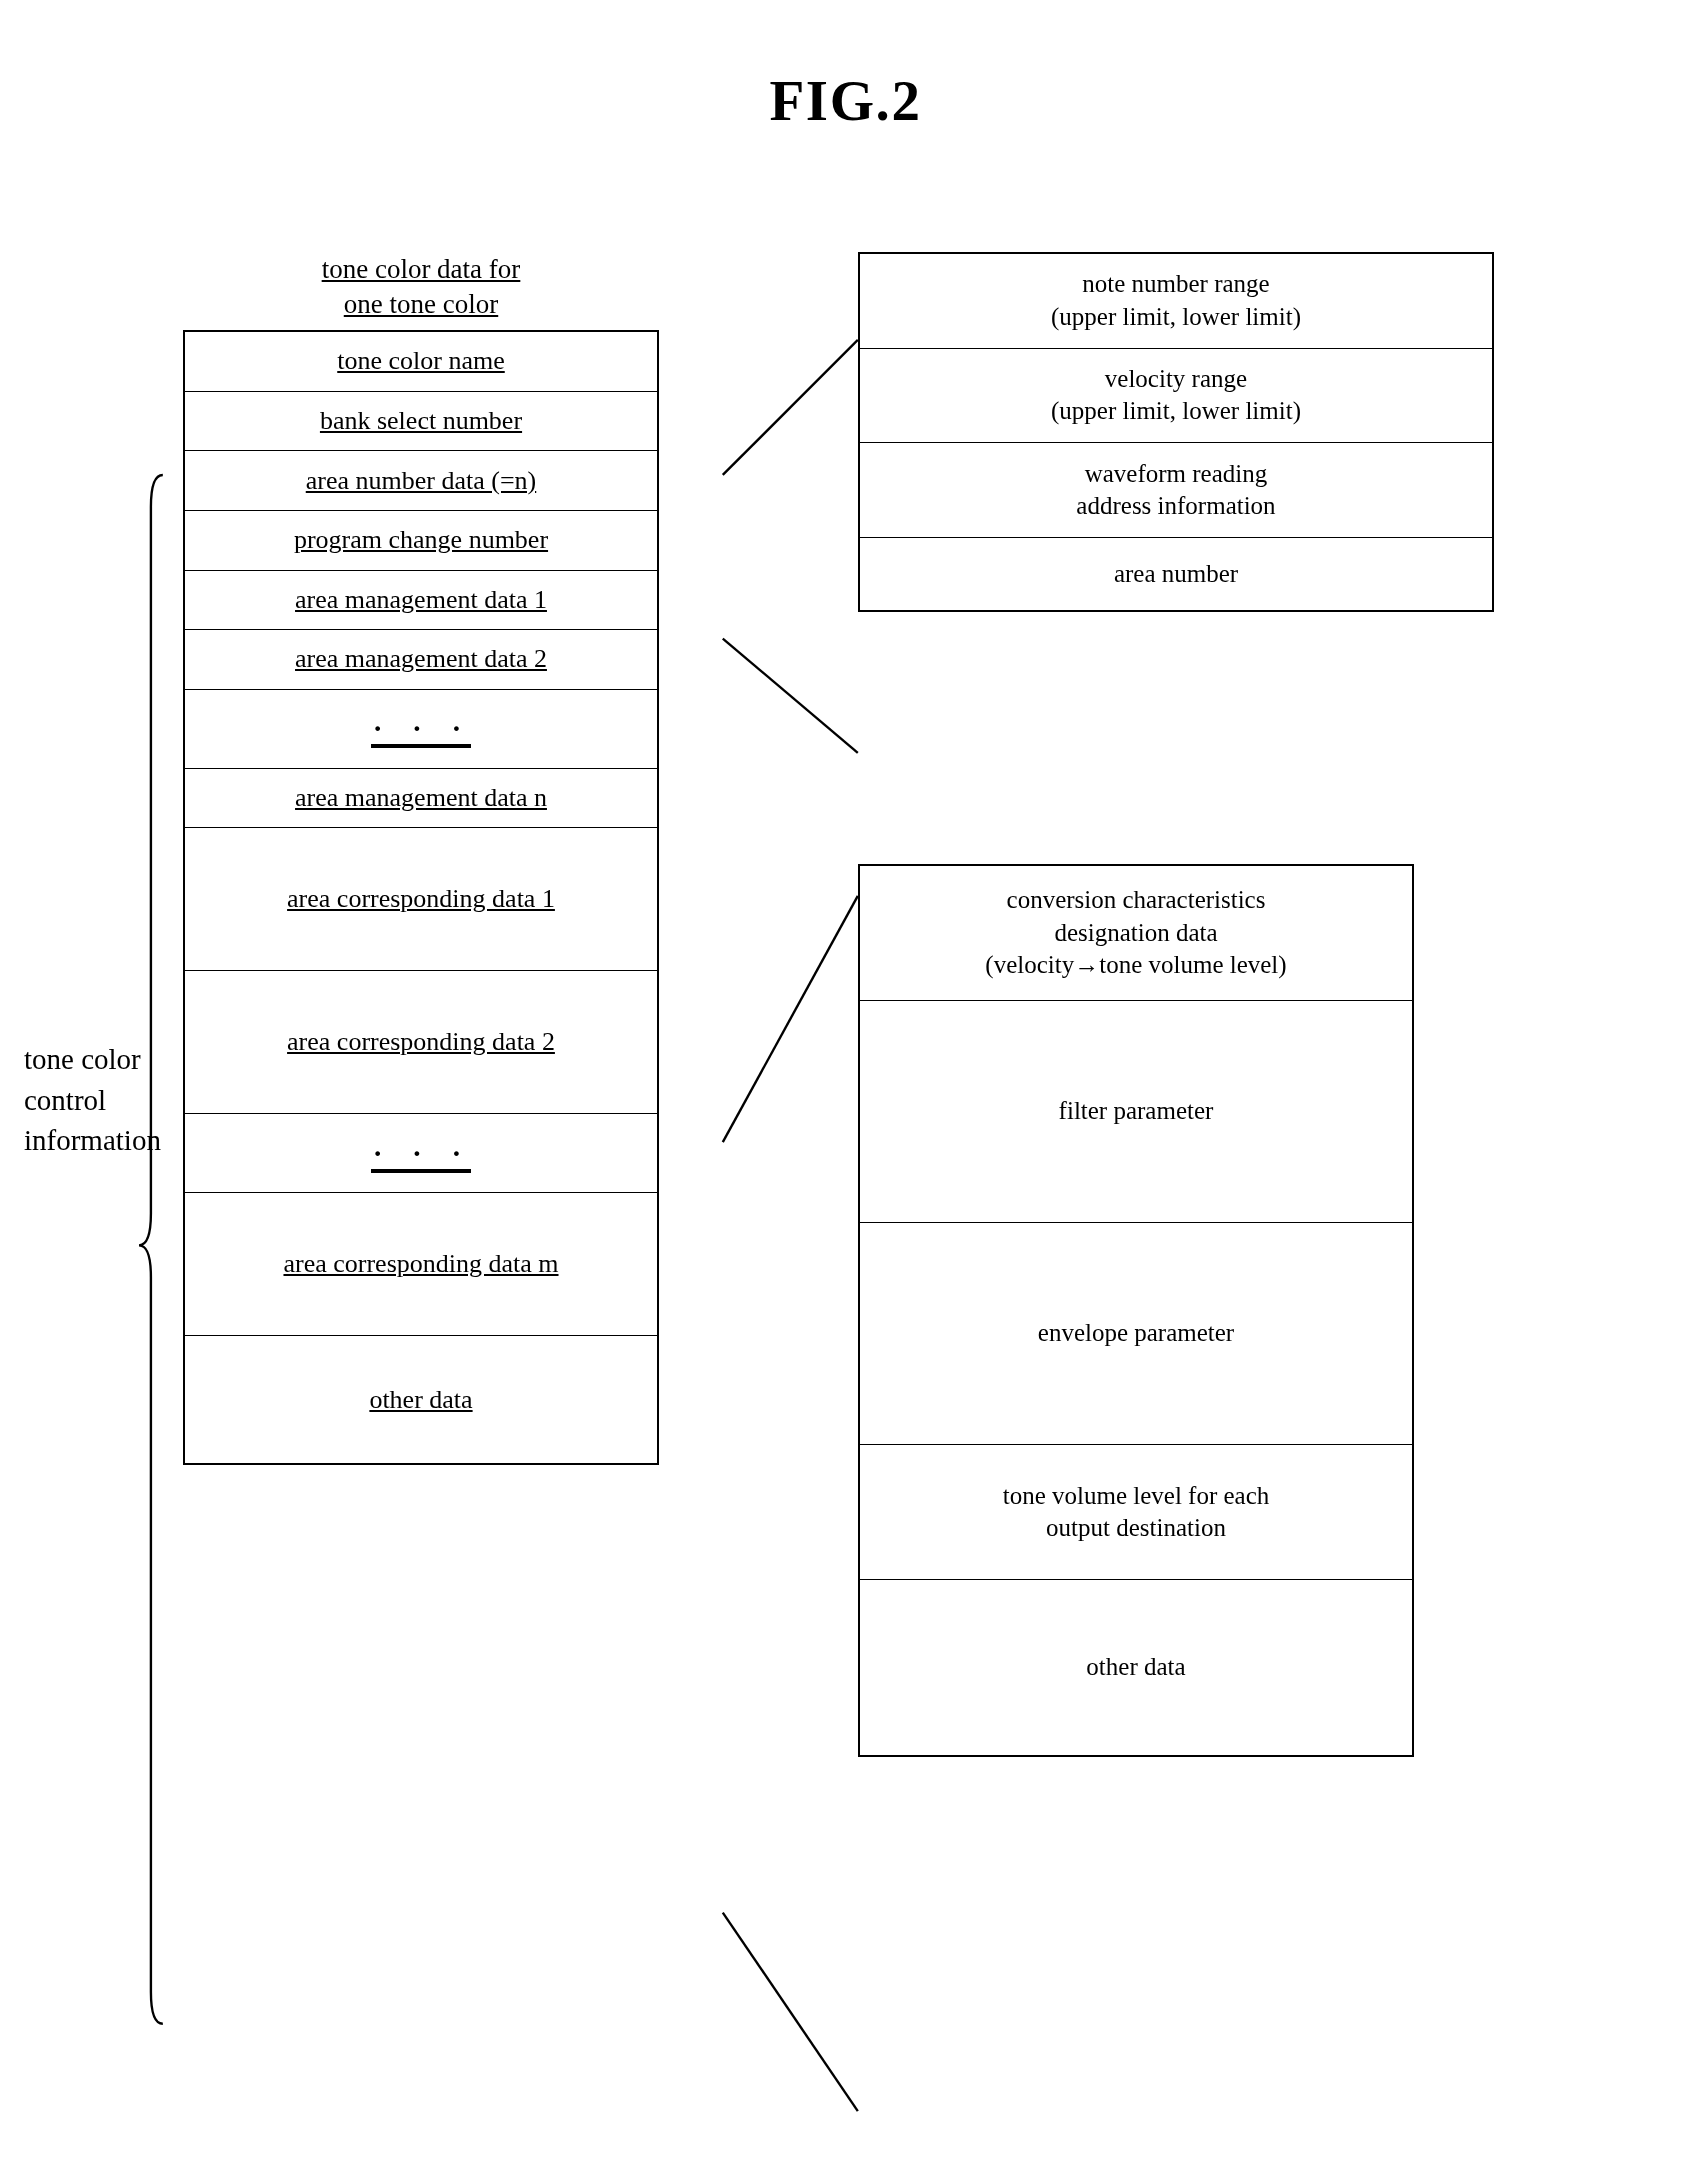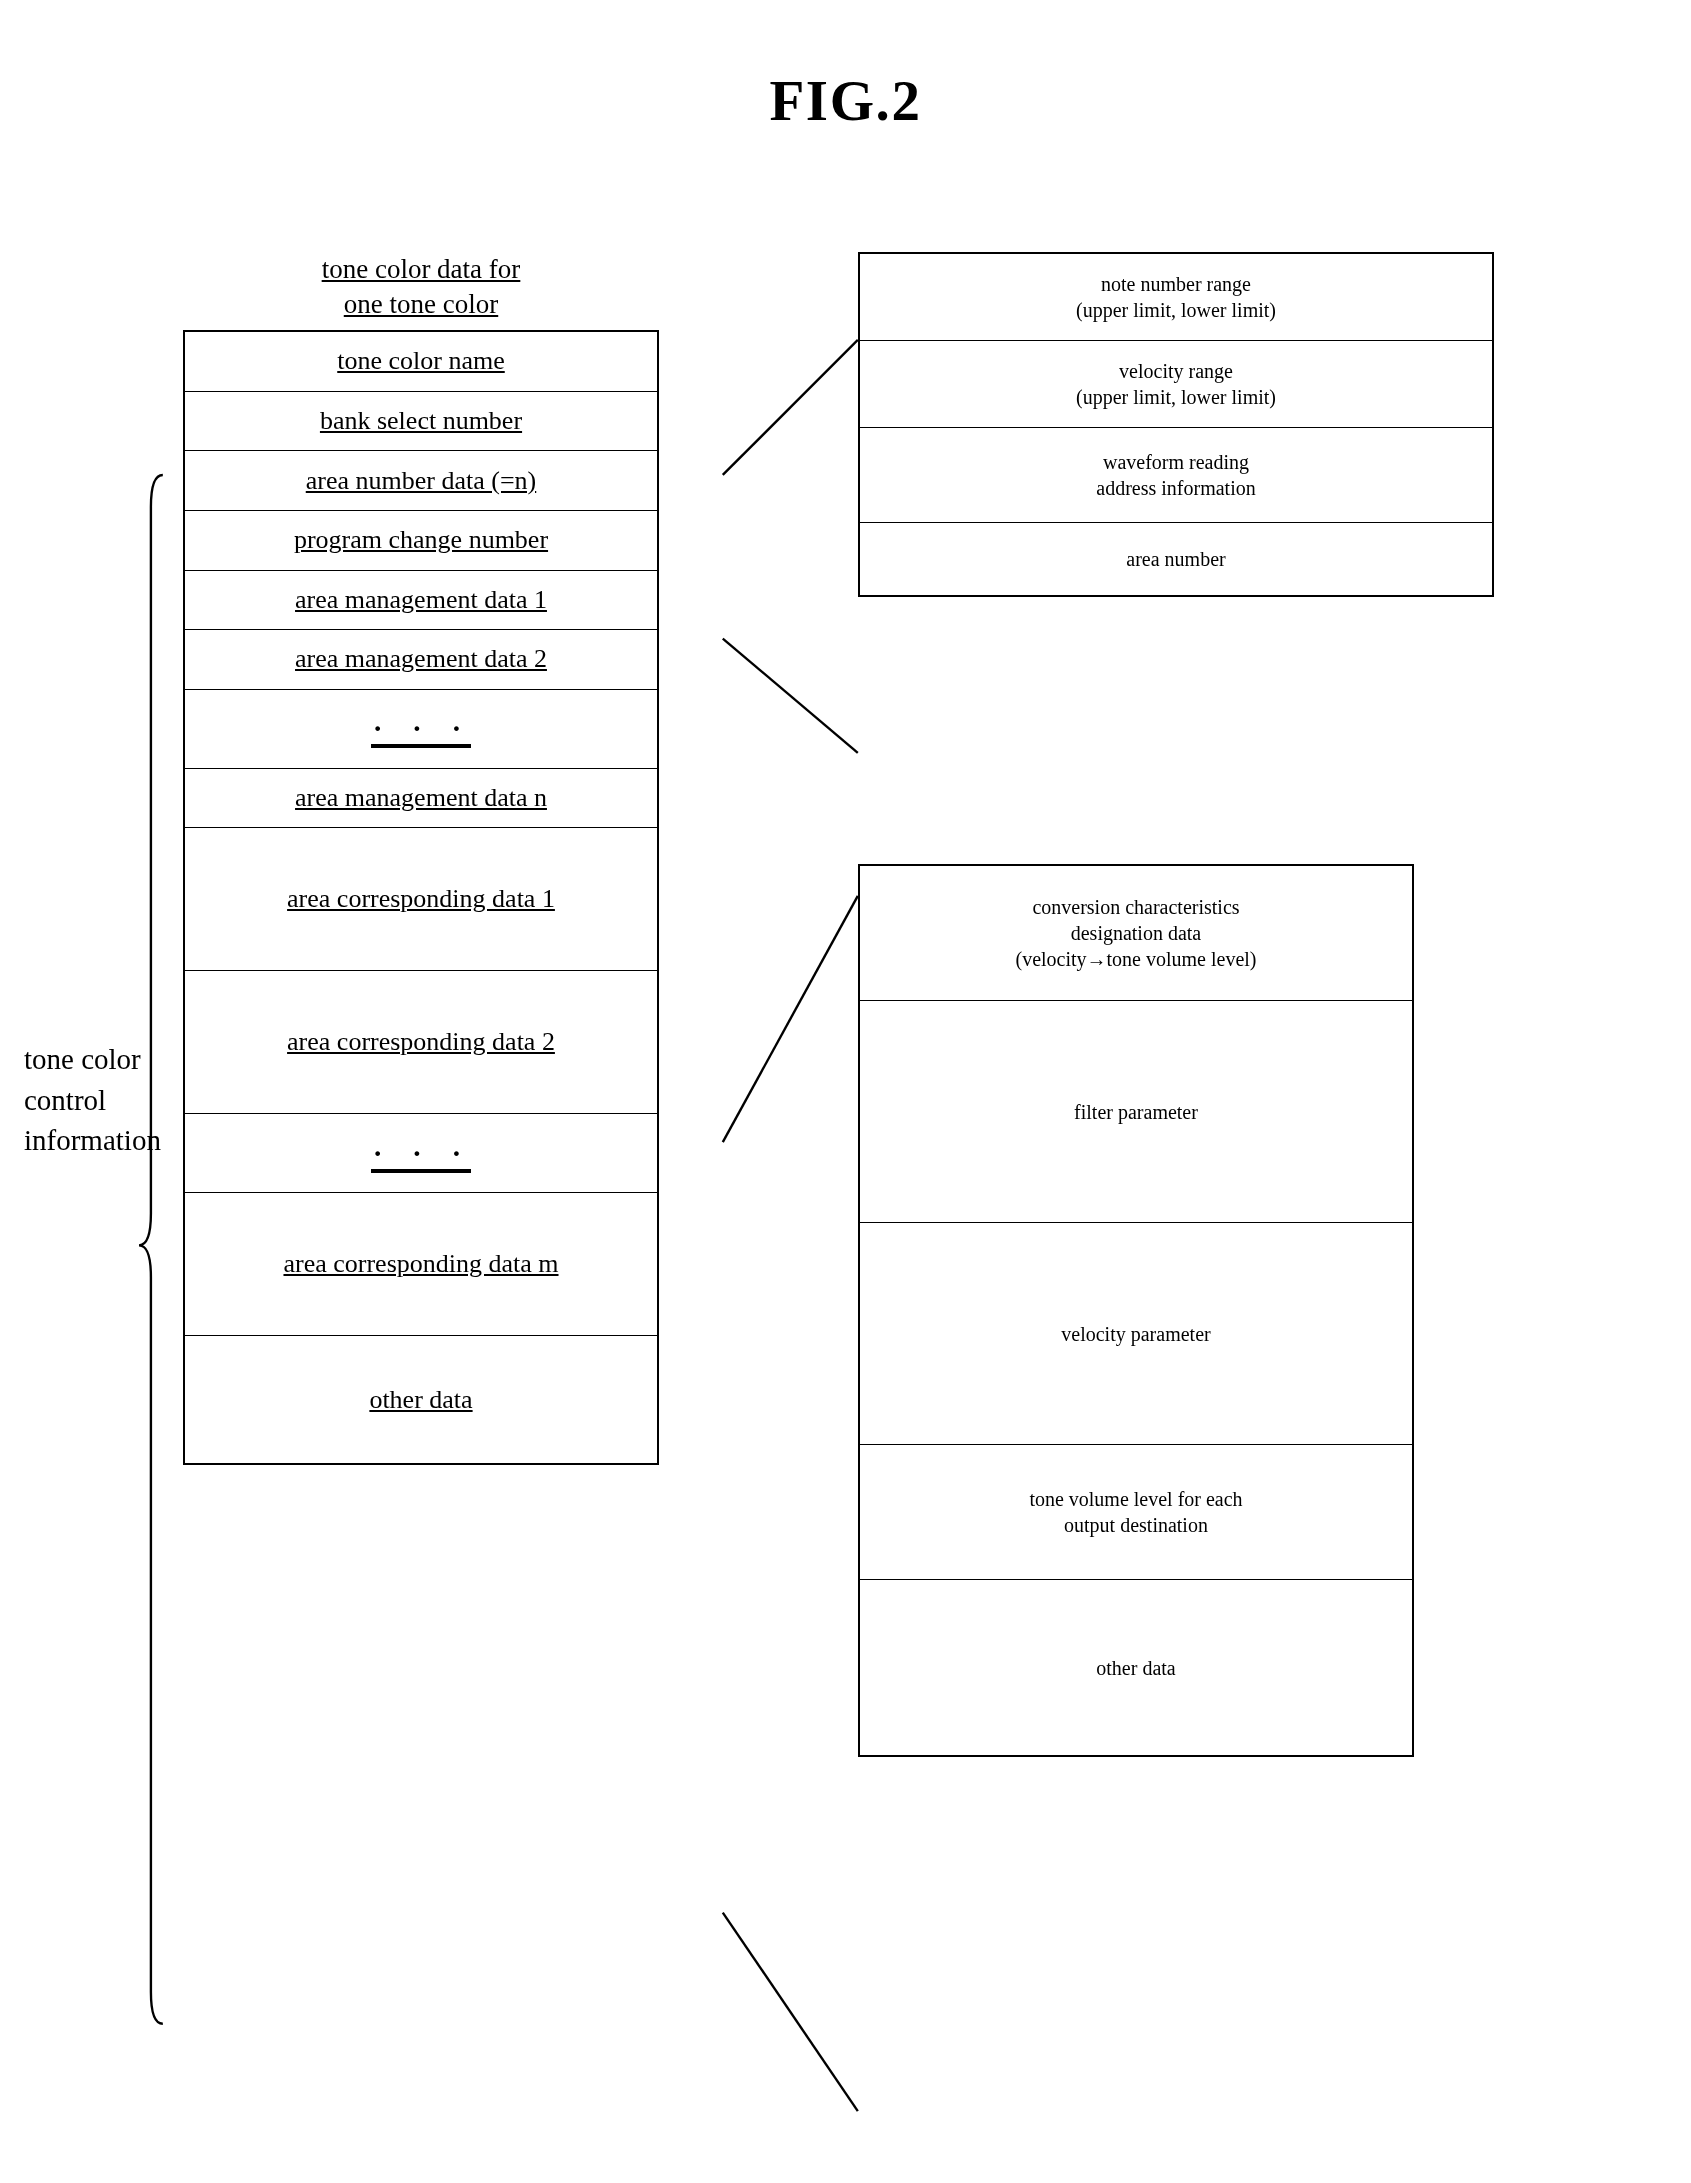--- a/index.html
+++ b/index.html
@@ -101,21 +101,21 @@
     }
 
     .right-table {
       border: 2.4px solid #000;
       width: 100%;
     }
 
     .right-table .cell {
       border-bottom: 1.6px solid #000;
       padding: 14.3px 16px;
-      font-size: 20px;
+      font-size: 25px;
       text-align: center;
       min-height: 64px;
       display: flex;
       align-items: center;
       justify-content: center;
       line-height: 1.3;
     }
 
     .right-table .cell:last-child {
       border-bottom: none;
@@ -171,21 +171,21 @@
       <div class="cell" style="min-height:87px;">velocity range<br>(upper limit, lower limit)</div>
       <div class="cell" style="min-height:95px;">waveform reading<br>address information</div>
       <div class="cell" style="min-height:72px; border-bottom:none;">area number</div>
     </div>
   </div>
 
   <div class="right-column-bottom">
     <div class="right-table">
       <div class="cell tall" style="min-height:135px;">conversion characteristics<br>designation data<br>(velocity→tone volume level)</div>
       <div class="cell very-tall" style="min-height:222px;">filter parameter</div>
-      <div class="cell very-tall" style="min-height:222px;">velocity parameter</div>
+      <div class="cell very-tall" style="min-height:222px;">envelope parameter</div>
       <div class="cell tall" style="min-height:135px;">tone volume level for each<br>output destination</div>
       <div class="cell tall" style="min-height:175px; border-bottom:none;">other data</div>
     </div>
   </div>
 
   <div class="left-label">
     <span>tone color<br>control<br>information</span>
   </div>
 
   <svg class="svg-overlay" viewBox="0 0 2129 2748" width="1691" height="2183">

